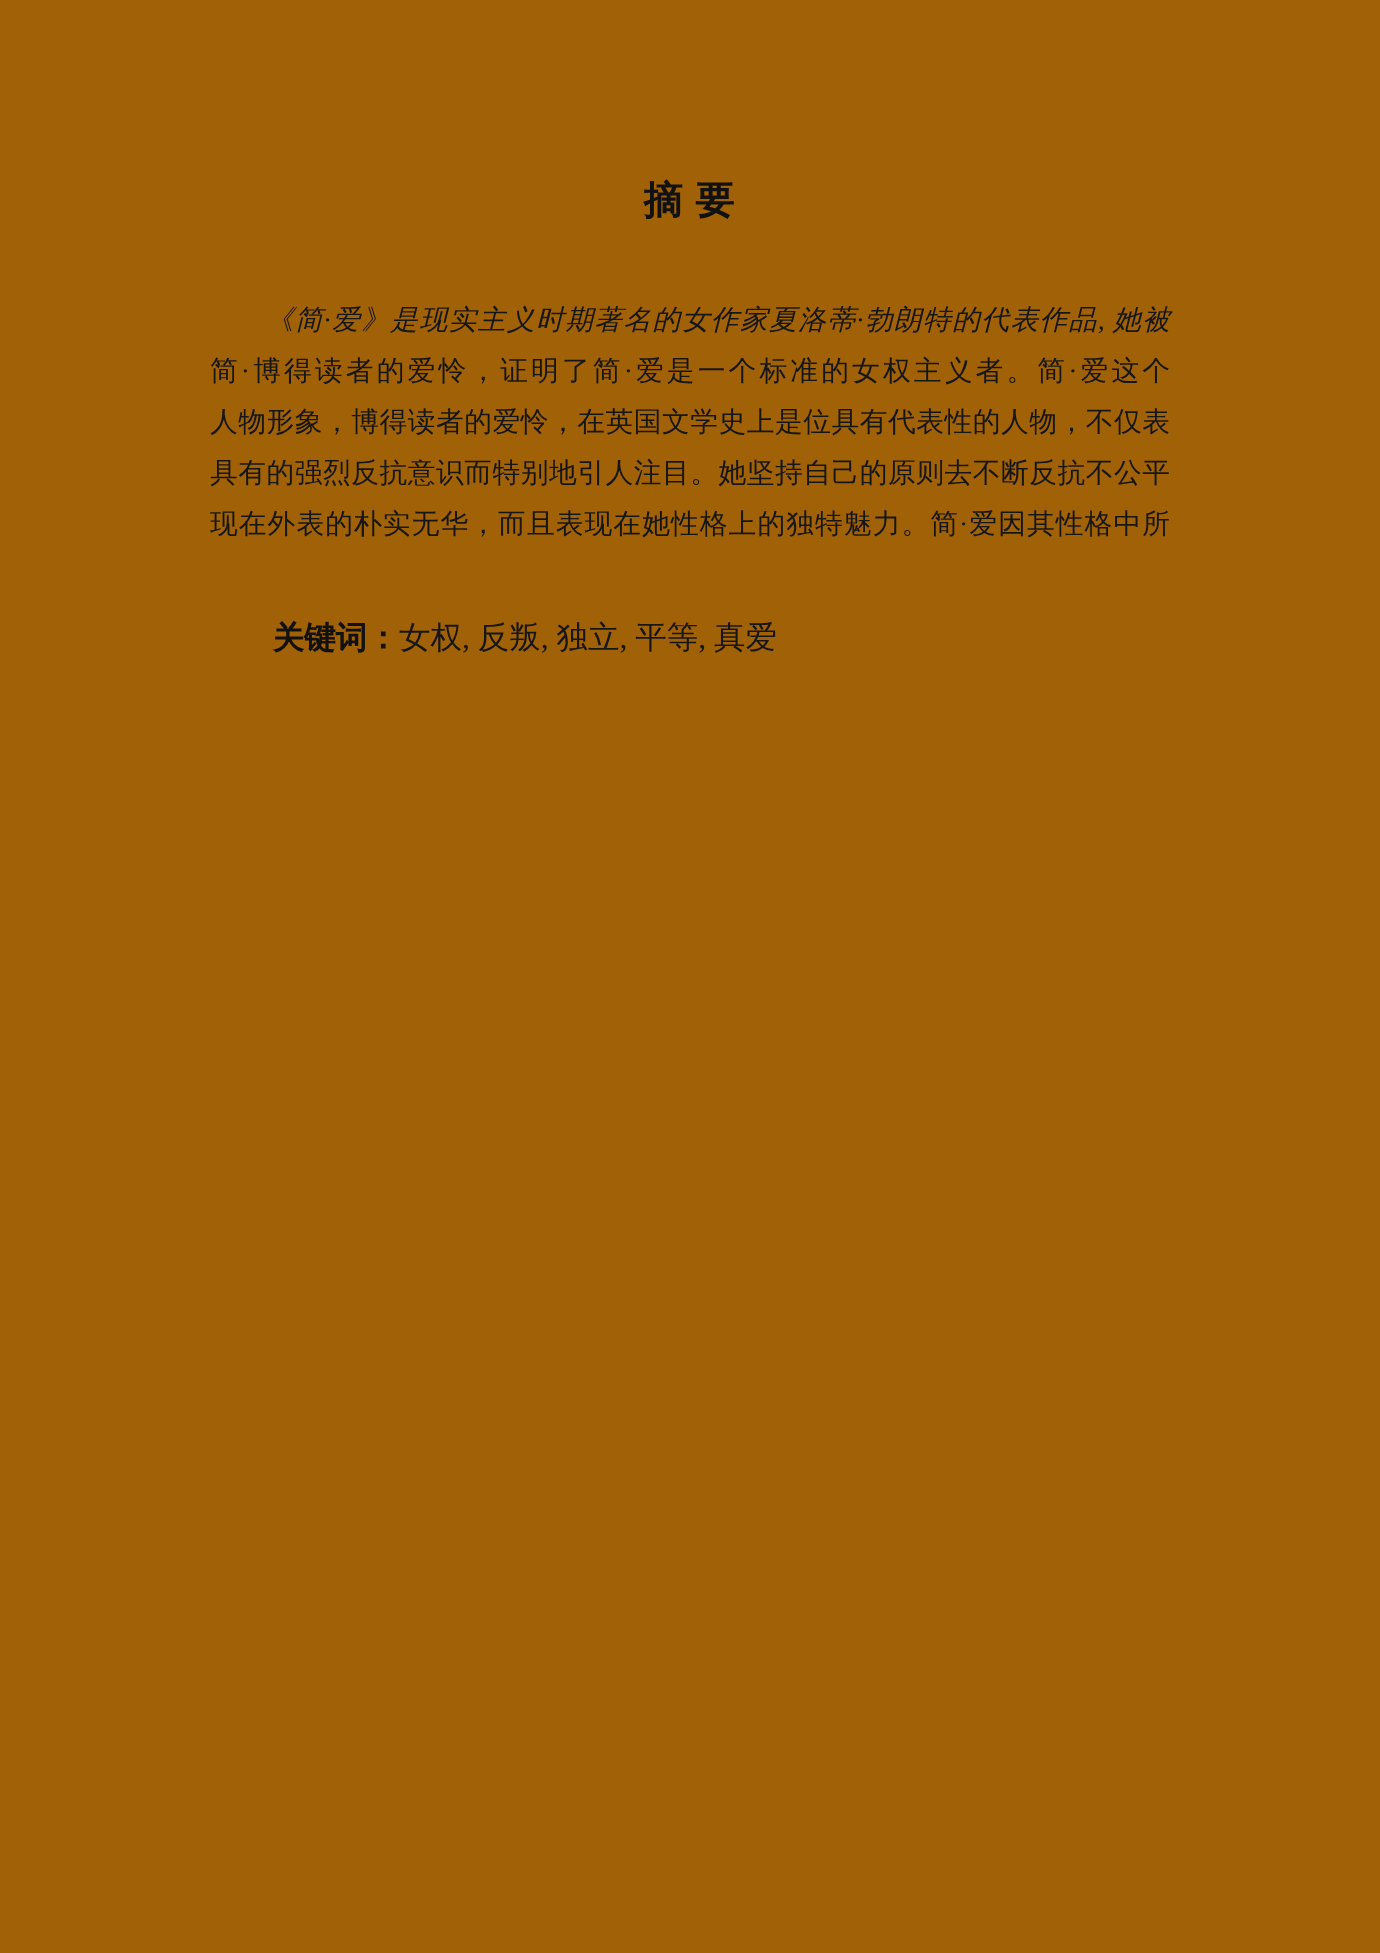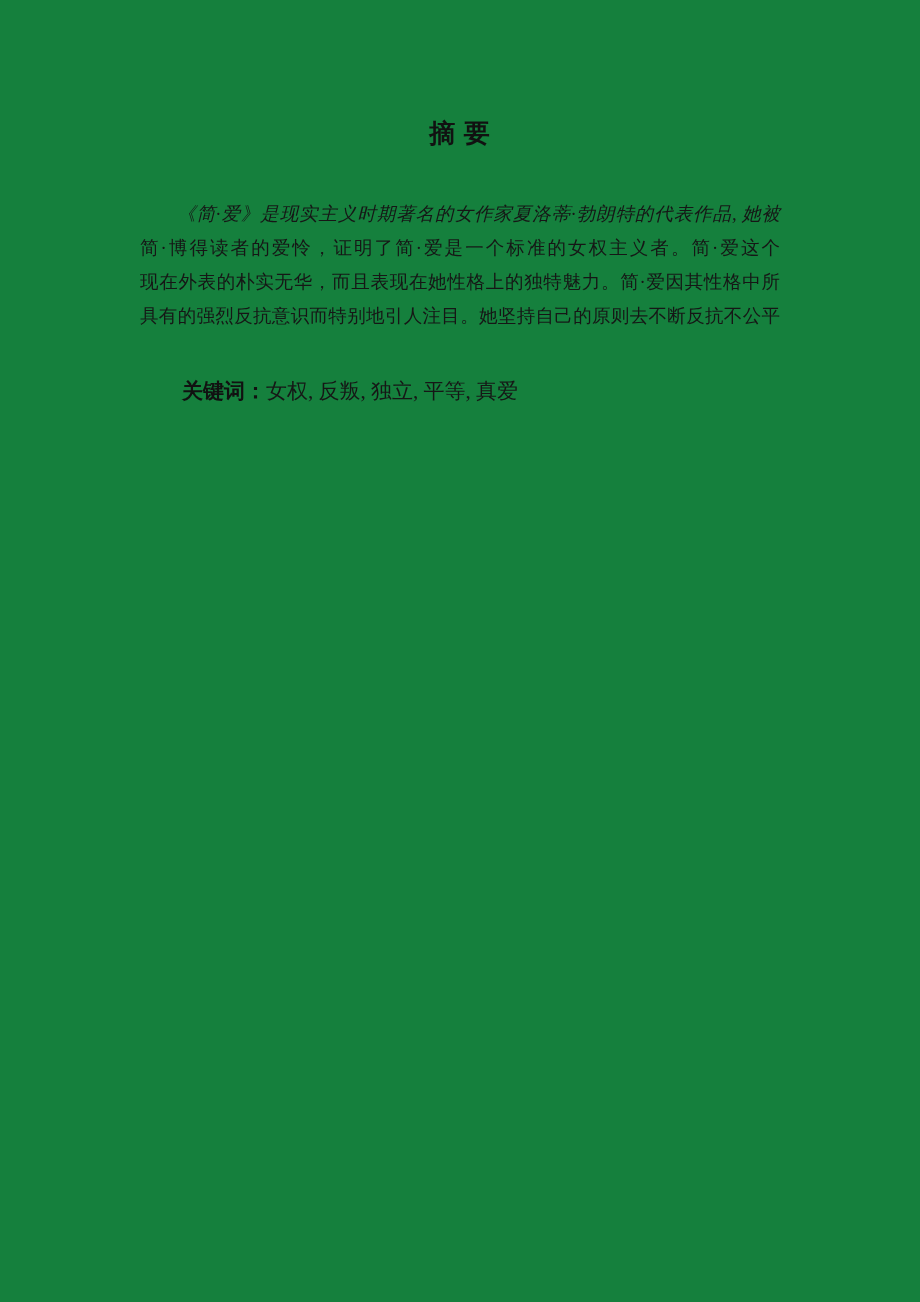--- a/index.html
+++ b/index.html
@@ -4,21 +4,21 @@
 <style>
   html, body {
     margin: 0;
     padding: 0;
     background: #ffffff;
   }
   .page {
     position: relative;
     width: 920px;
     height: 1302px;
-    background: #15803d;
+    background: #a16207;
     color: #161616;
     font-family: "Liberation Serif", "DejaVu Serif", serif;
     overflow: hidden;
   }
   .doc-title {
     margin: 117px 0 0 0;
     font-size: 26px;
     line-height: 34px;
     font-weight: 700;
     text-align: center;
@@ -58,21 +58,22 @@
 </head>
 <body>
 
 <div class="page">
 
   <h1 class="doc-title">摘 要</h1>
 
   <div class="abstract">
     <div class="line first fill">《简·爱》是现实主义时期著名的女作家夏洛蒂·勃朗特的代表作品, 她被</div>
     <div class="line fill">简·博得读者的爱怜，证明了简·爱是一个标准的女权主义者。简·爱这个</div>
+    <div class="line fill">人物形象，博得读者的爱怜，在英国文学史上是位具有代表性的人物，不仅表</div>
+    <div class="line fill">具有的强烈反抗意识而特别地引人注目。她坚持自己的原则去不断反抗不公平</div>
     <div class="line fill">现在外表的朴实无华，而且表现在她性格上的独特魅力。简·爱因其性格中所</div>
-    <div class="line fill">具有的强烈反抗意识而特别地引人注目。她坚持自己的原则去不断反抗不公平</div>
   </div>
 
   <div class="keywords">
     <span class="kw-label">关键词：</span><span>女权, 反叛, 独立, 平等, 真爱</span>
   </div>
 
 </div>
 
 </body></html>

